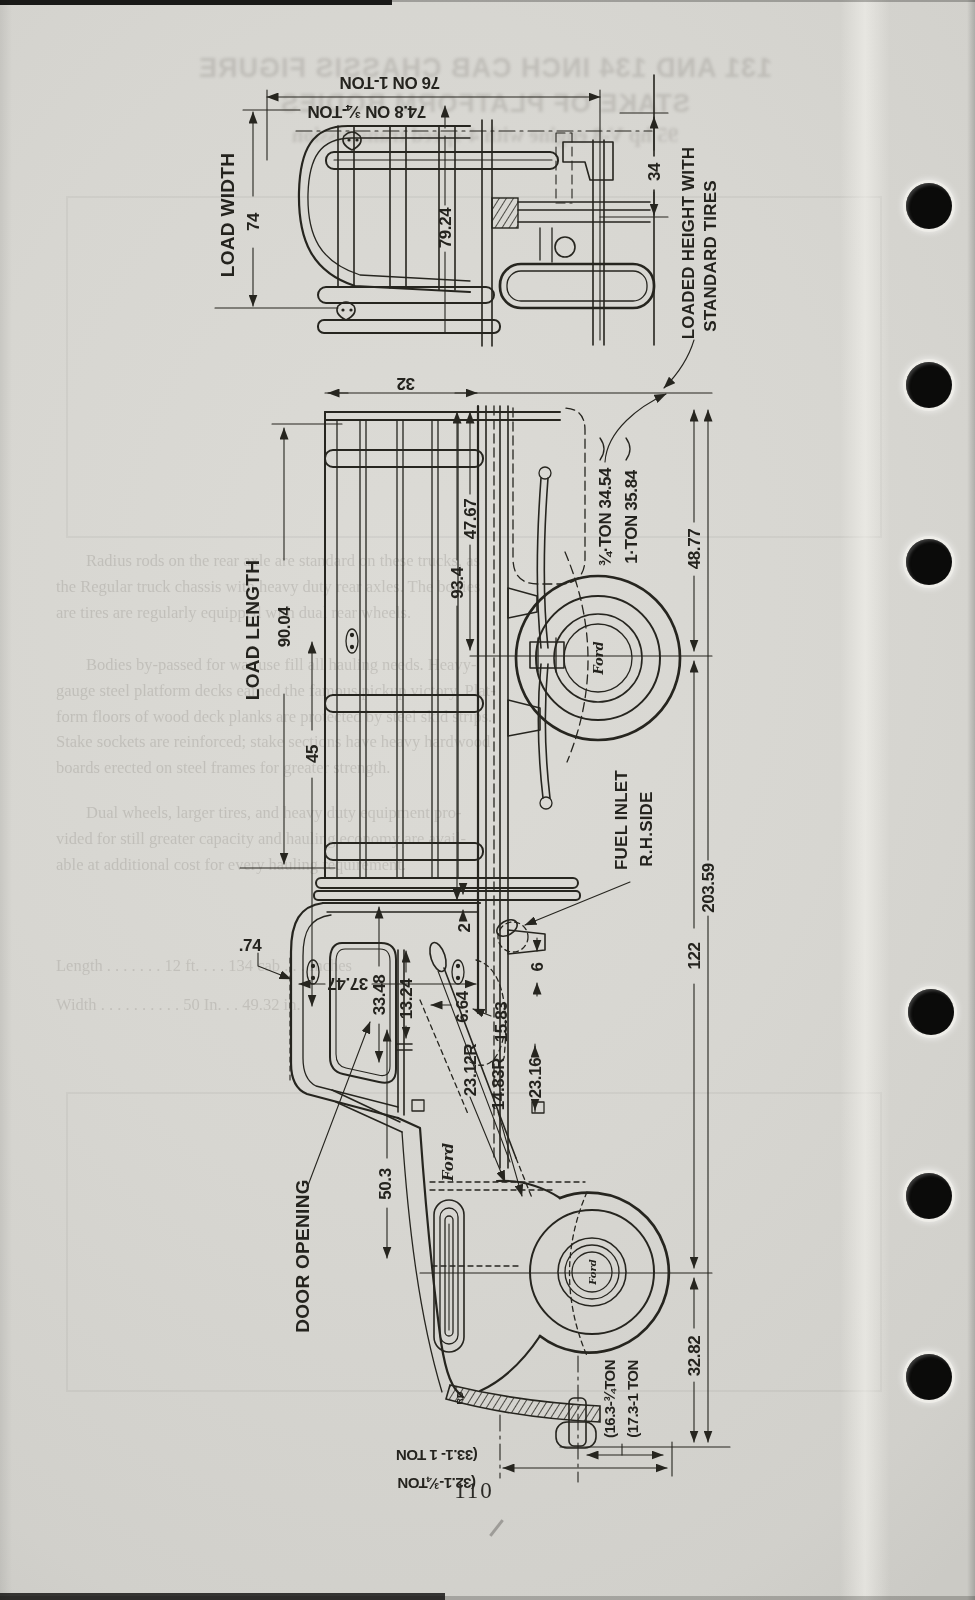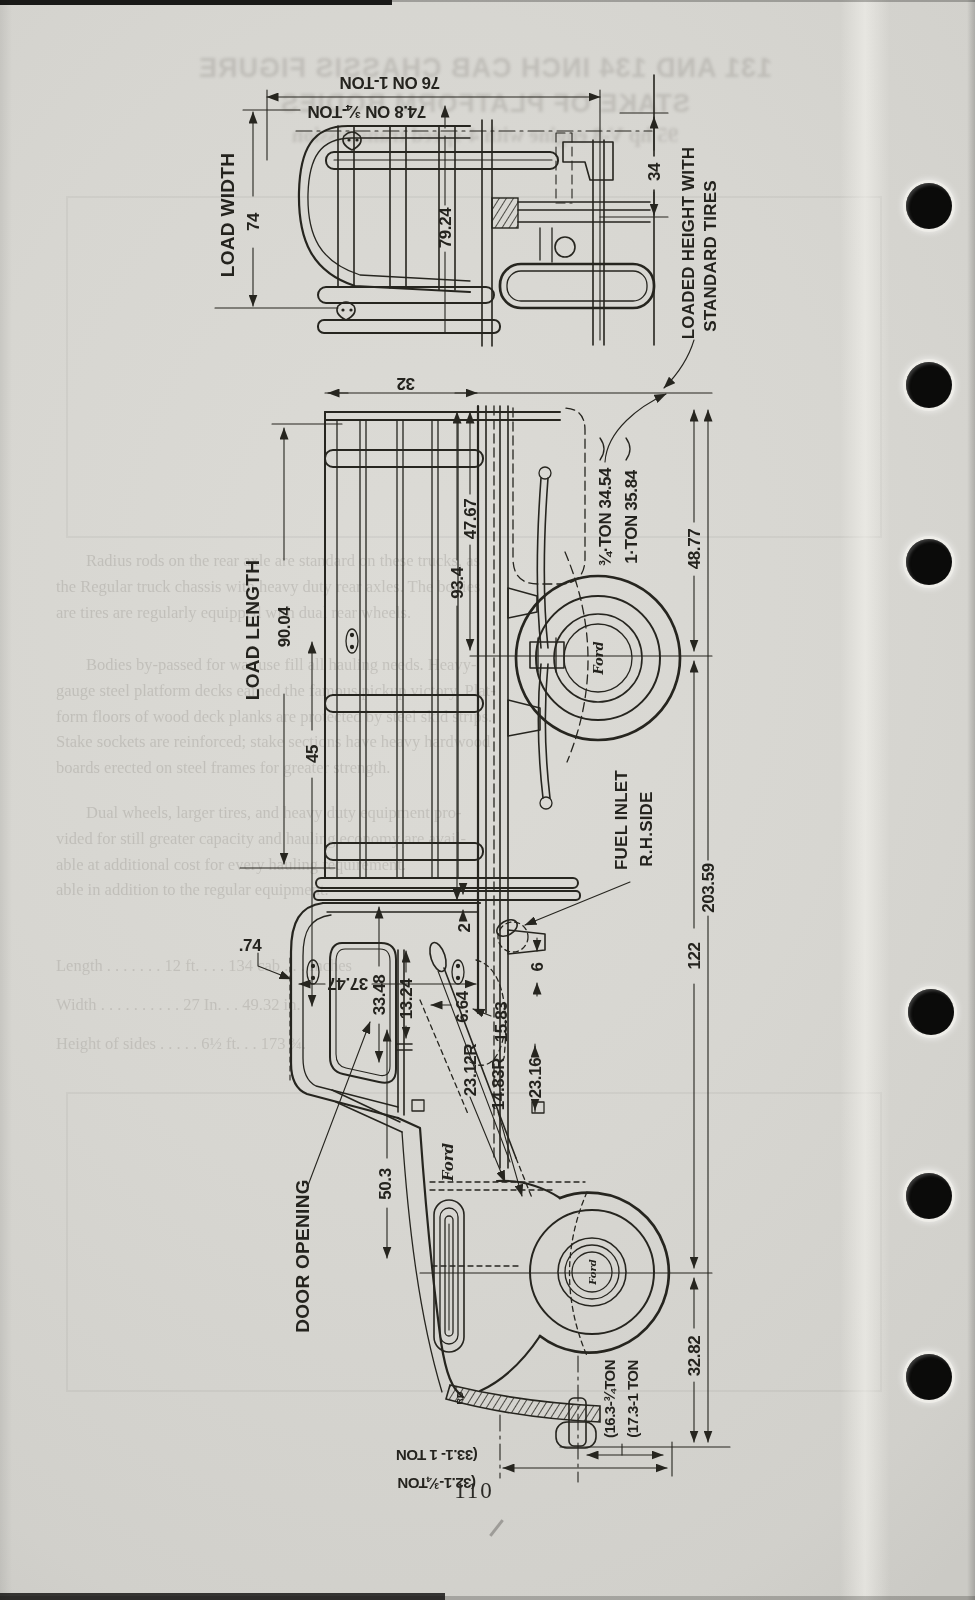--- a/index.html
+++ b/index.html
@@ -72,26 +72,24 @@
     <div class="ind">Bodies by-passed for war use fill all hauling needs. Heavy-</div>
     <div>gauge steel platform decks earned the famous pickup victory. Plat-</div>
     <div>form floors of wood deck planks are protected by steel skid strips.</div>
     <div>Stake sockets are reinforced; stake sections have heavy hardwood</div>
     <div>boards erected on steel frames for greater strength.</div>
   </div>
   <div class="abs ghost-para" style="top:800px;">
     <div class="ind">Dual wheels, larger tires, and heavy duty equipment pro-</div>
     <div>vided for still greater capacity and hauling economy are avail-</div>
     <div>able at additional cost for every hauling requirement.</div>
-    <div>able in addition to the regular equipment.</div>
   </div>
   <div class="abs ghost-spec">
     <div>Length . . . . . . . 12 ft. . . . 134 cab . . . Inches</div>
-    <div>Width . . . . . . . . . . 27 In. . . 49.32 in.</div>
-    <div>Height of sides . . . . . 6½ ft. . . 173 ¾.</div>
+    <div>Width . . . . . . . . . . 50 In. . . 49.32 in.</div>
   </div>
 
   <svg width="975" height="1600" viewBox="0 0 975 1600">
     <defs>
       <marker id="ae" markerWidth="13" markerHeight="9" refX="11.5" refY="4.5" orient="auto-start-reverse" markerUnits="userSpaceOnUse">
         <path d="M0,0 L12,4.5 L0,9 Z" fill="#26251f"></path>
       </marker>
       <pattern id="hat" width="6" height="6" patternUnits="userSpaceOnUse" patternTransform="rotate(32)">
         <line x1="0" y1="0" x2="0" y2="6" stroke="#26251f" stroke-width="1.6"></line>
       </pattern>

